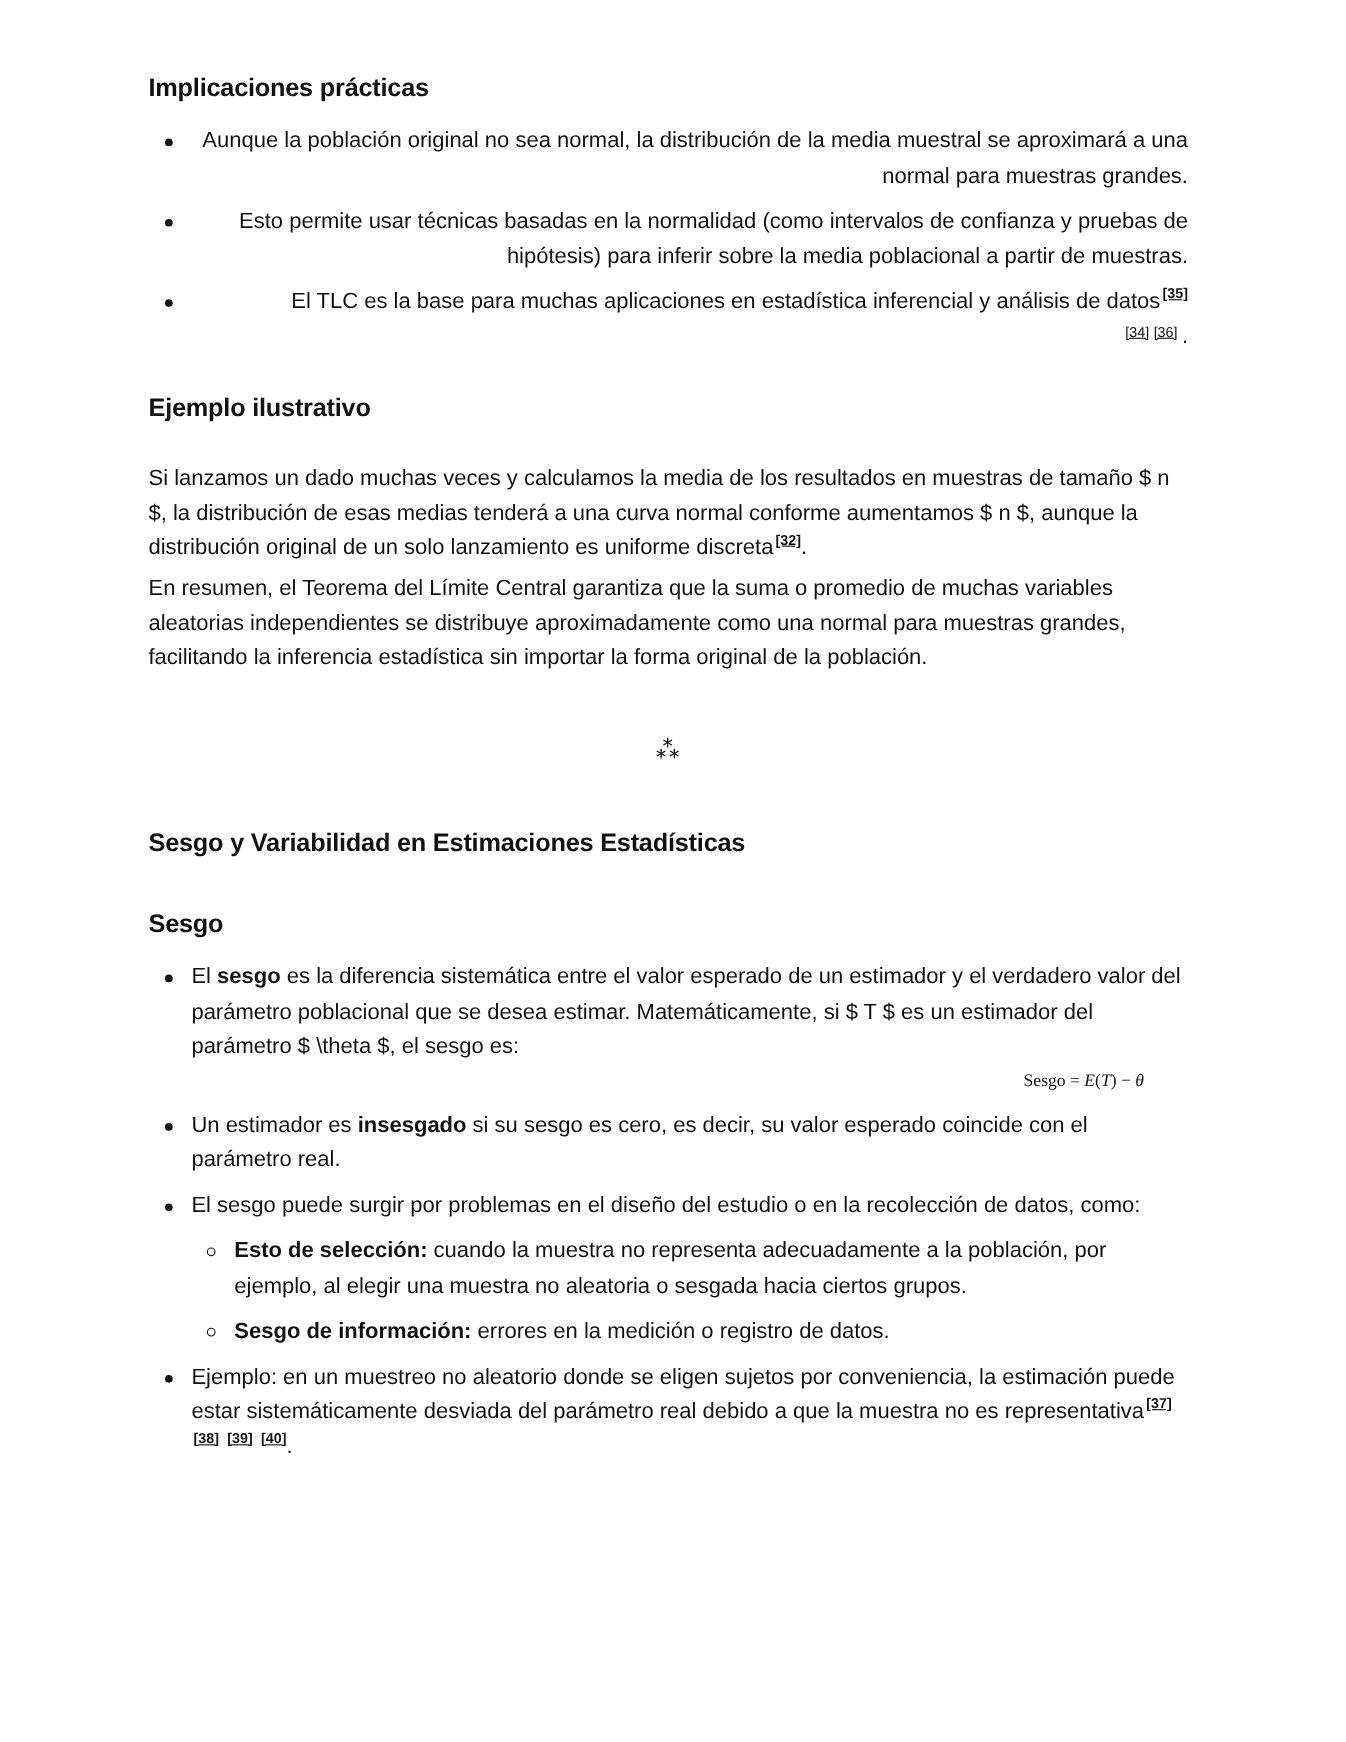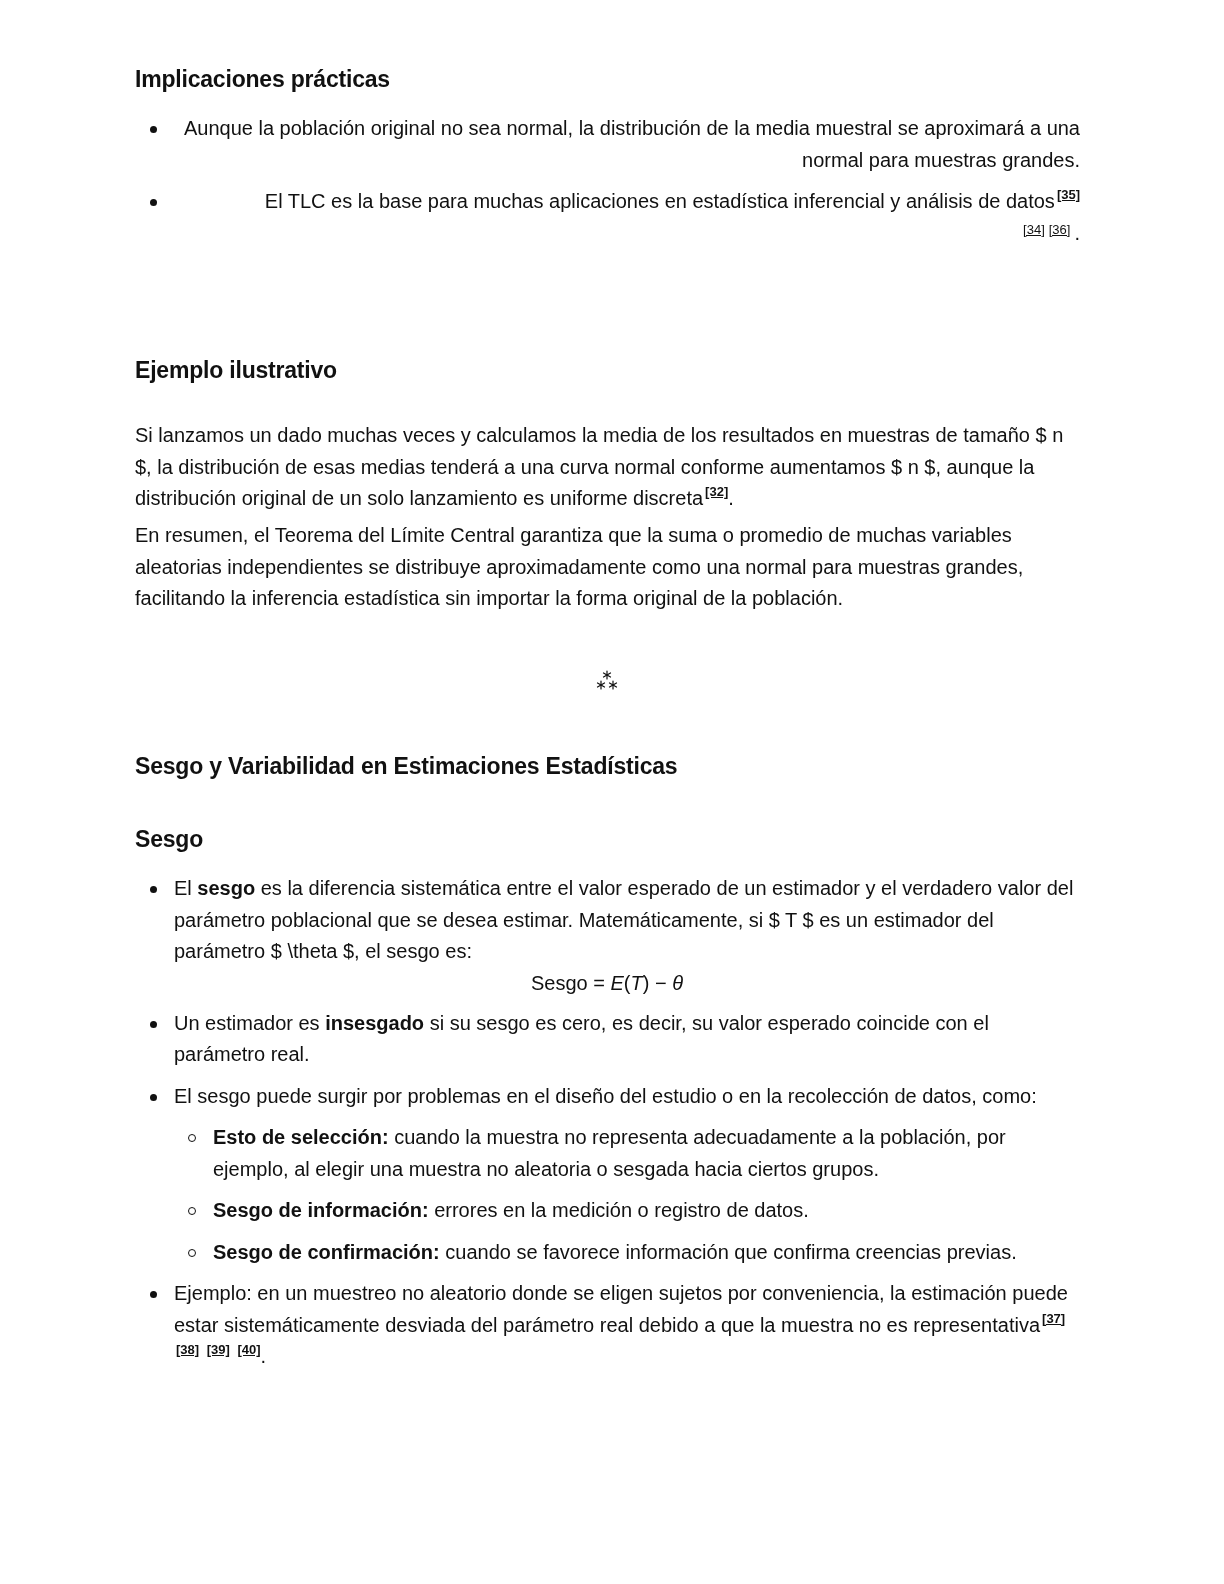--- a/index.html
+++ b/index.html
@@ -96,23 +96,23 @@
       text-decoration: underline;
       position: relative;
       top: -6px;
     }
     .ref-line span {
       margin-right: 4px;
       cursor: pointer;
     }
     .math {
       display: block;
-      text-align: center;
-      font-family: Liberation Sans, sans-serif;
-      font-size: 20px;
+      text-align: right;
+      font-family: Liberation Serif, serif;
+      font-size: 16px;
       line-height: 30px;
       padding-right: 40px;
     }
     .math i { font-style: italic; }
     .asterism {
       position: absolute;
       left: 595px;
       top: 668px;
       width: 24px;
       height: 26px;
@@ -120,20 +120,23 @@
   </style>
 </head>
 <body>
 
 <div class="page">
 
   <h3 style="top:66px;">Implicaciones prácticas</h3>
   <ul style="top:113px;text-align:right;">
     <li class="bullet">
       <span>Aunque la población original no sea normal, la distribución de la media muestral se aproximará a una normal para muestras grandes.</span>
+    </li>
+    <li class="bullet">
+      <span>Esto permite usar técnicas basadas en la normalidad (como intervalos de confianza y pruebas de hipótesis) para inferir sobre la media poblacional a partir de muestras.</span>
     </li>
     <li class="bullet">
       <span>El TLC es la base para muchas aplicaciones en estadística inferencial y análisis de datos</span><sup class="ref">[35]</sup><br>
       <span class="ref-line"><span>[34]</span><span>[36]</span></span><span>.</span>
     </li>
   </ul>
 
   <h3 style="top:357px;">Ejemplo ilustrativo</h3>
   <p style="top:420px;">
     <span>Si lanzamos un dado muchas veces y calculamos la media de los resultados en muestras de tamaño $ n $, la distribución de esas medias tenderá a una curva normal conforme aumentamos $ n $, aunque la distribución original de un solo lanzamiento es uniforme discreta</span><sup class="ref">[32]</sup><span>.</span>
@@ -149,21 +152,20 @@
       <span class="math"><span>Sesgo</span><span> = </span><i>E</i><span>(</span><i>T</i><span>)</span><span> − </span><i>θ</i></span>
     </li>
     <li class="bullet">
       <span>Un estimador es </span><b>insesgado</b><span> si su sesgo es cero, es decir, su valor esperado coincide con el parámetro real.</span>
     </li>
     <li class="bullet">
       <span>El sesgo puede surgir por problemas en el diseño del estudio o en la recolección de datos, como:</span>
       <ul class="sub">
         <li><b>Esto de selección:</b><span> cuando la muestra no representa adecuadamente a la población, por ejemplo, al elegir una muestra no aleatoria o sesgada hacia ciertos grupos.</span></li>
         <li><b>Sesgo de información:</b><span> errores en la medición o registro de datos.</span></li>
-        <li><b>Sesgo de confirmación:</b><span> cuando se favorece información que confirma creencias previas.</span></li>
       </ul>
     </li>
     <li class="bullet">
       <span>Ejemplo: en un muestreo no aleatorio donde se eligen sujetos por conveniencia, la estimación puede estar sistemáticamente desviada del parámetro real debido a que la muestra no es representativa</span><sup class="ref">[37]</sup> <sup class="ref">[38]</sup> <sup class="ref">[39]</sup> <sup class="ref">[40]</sup><span>.</span>
     </li>
   </ul>
 </div>
 
 <svg class="asterism" viewBox="0 0 24 26">
   <g stroke="#111" stroke-width="1.2" stroke-linecap="round">

